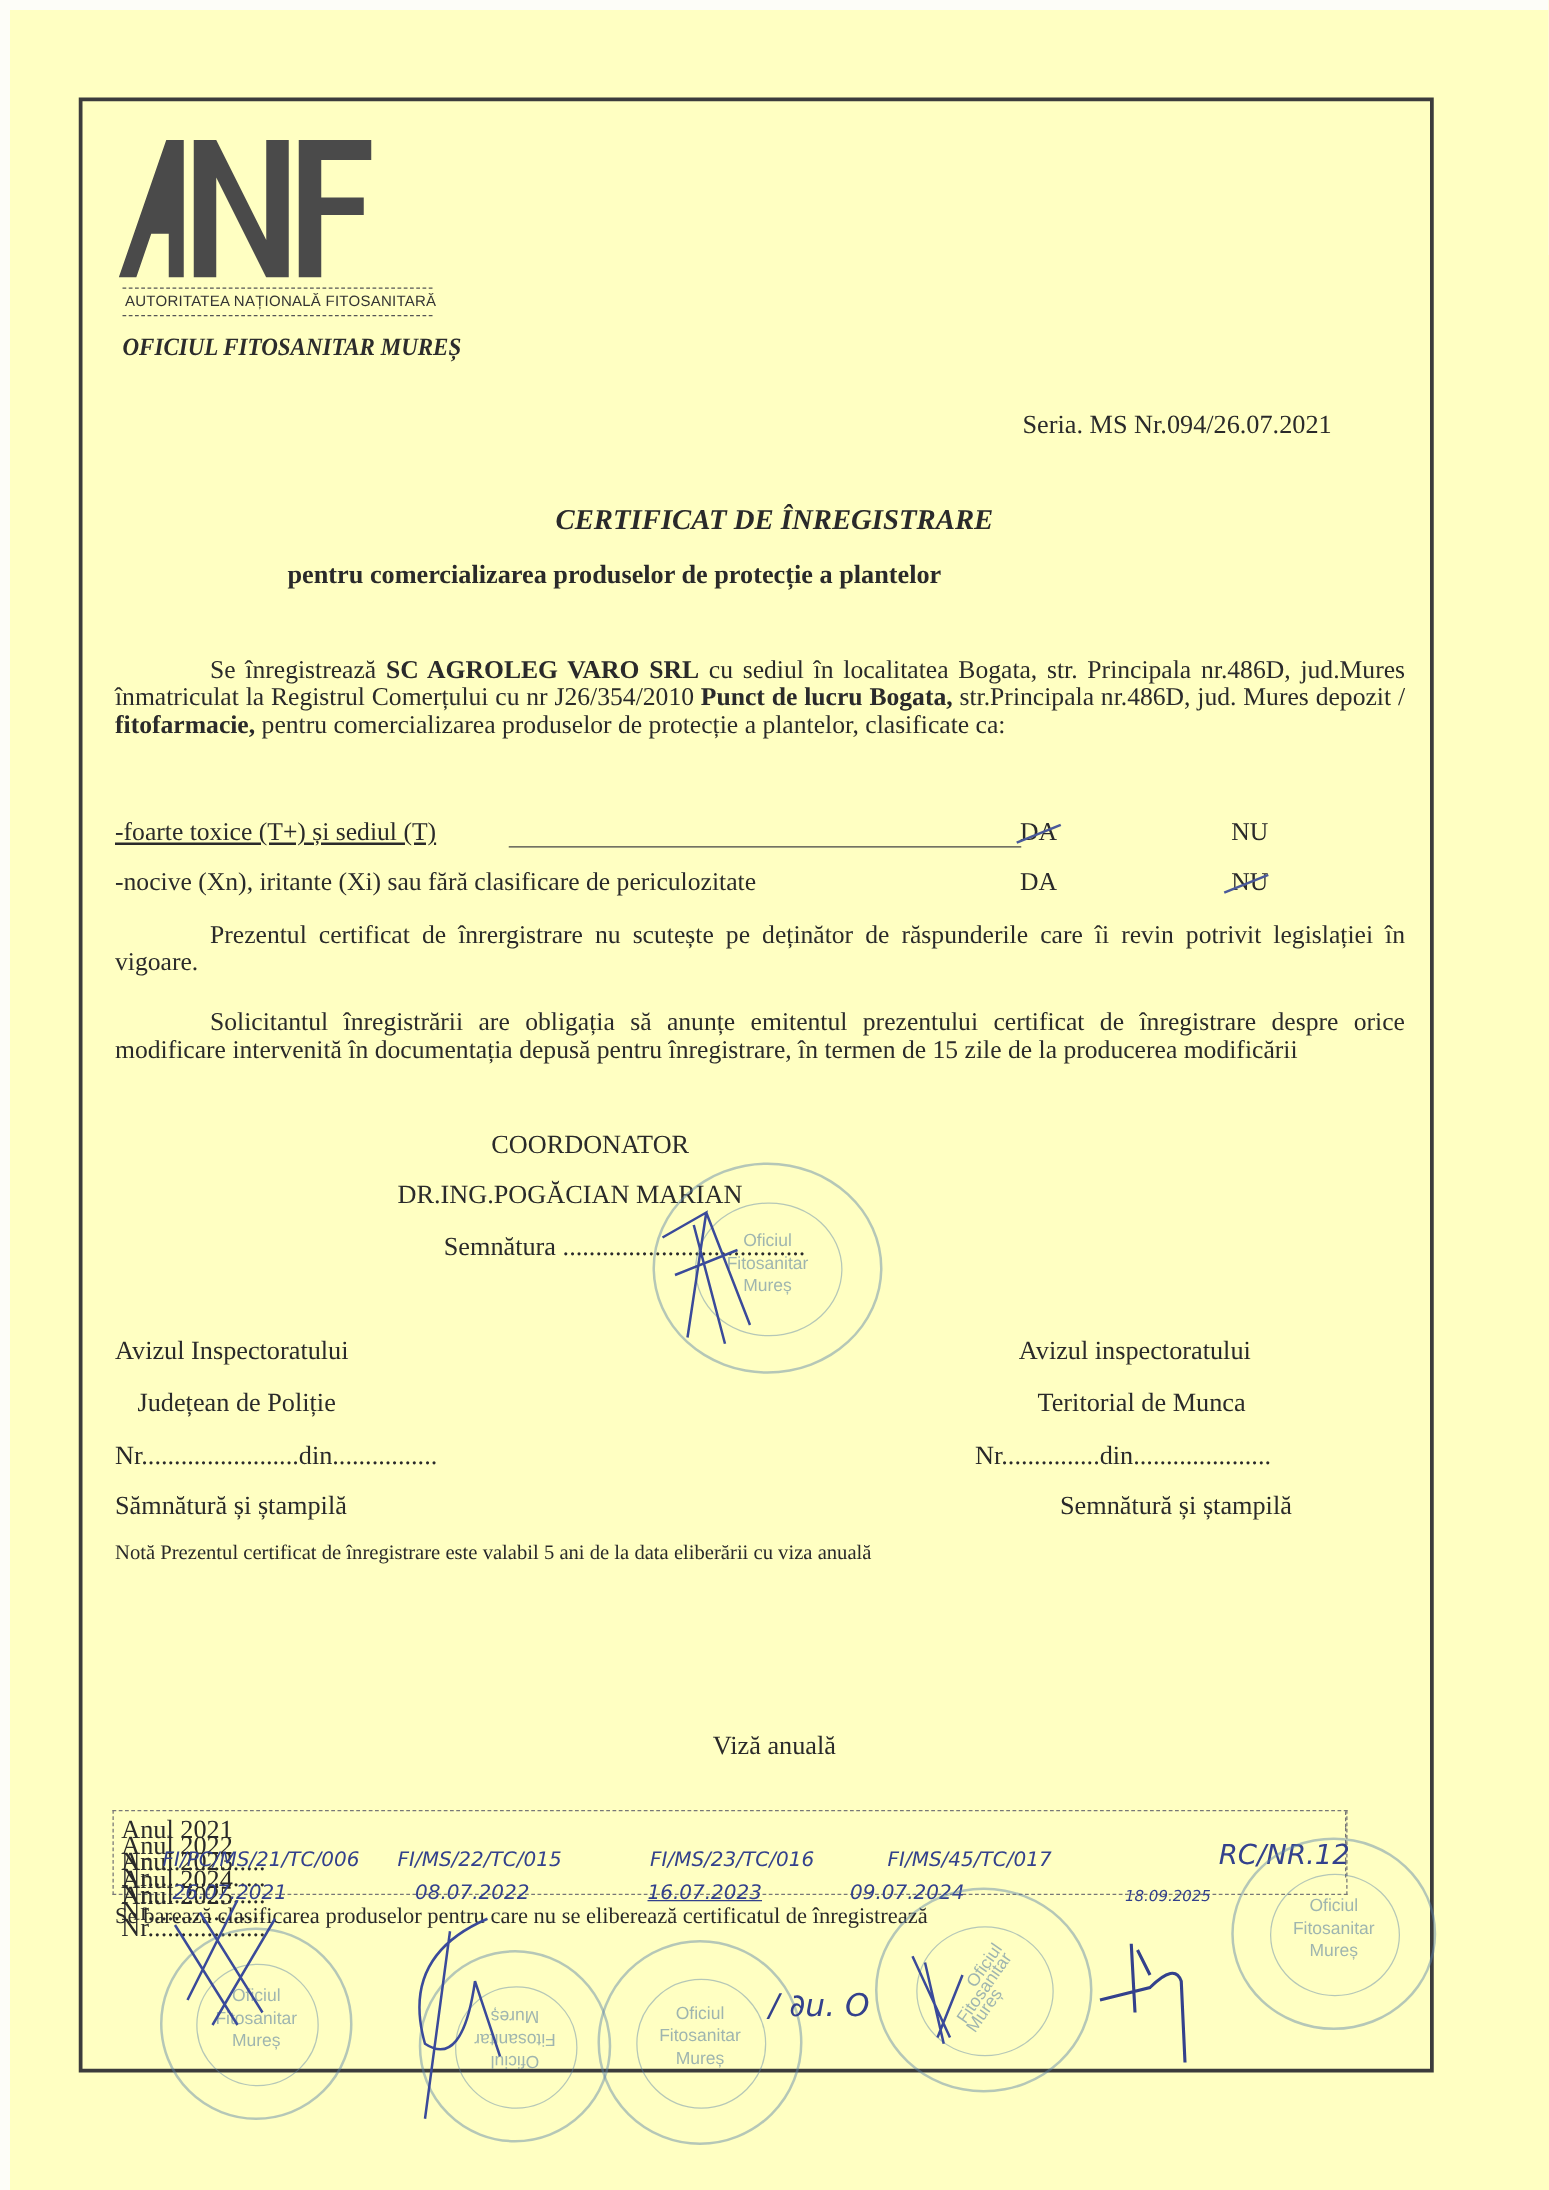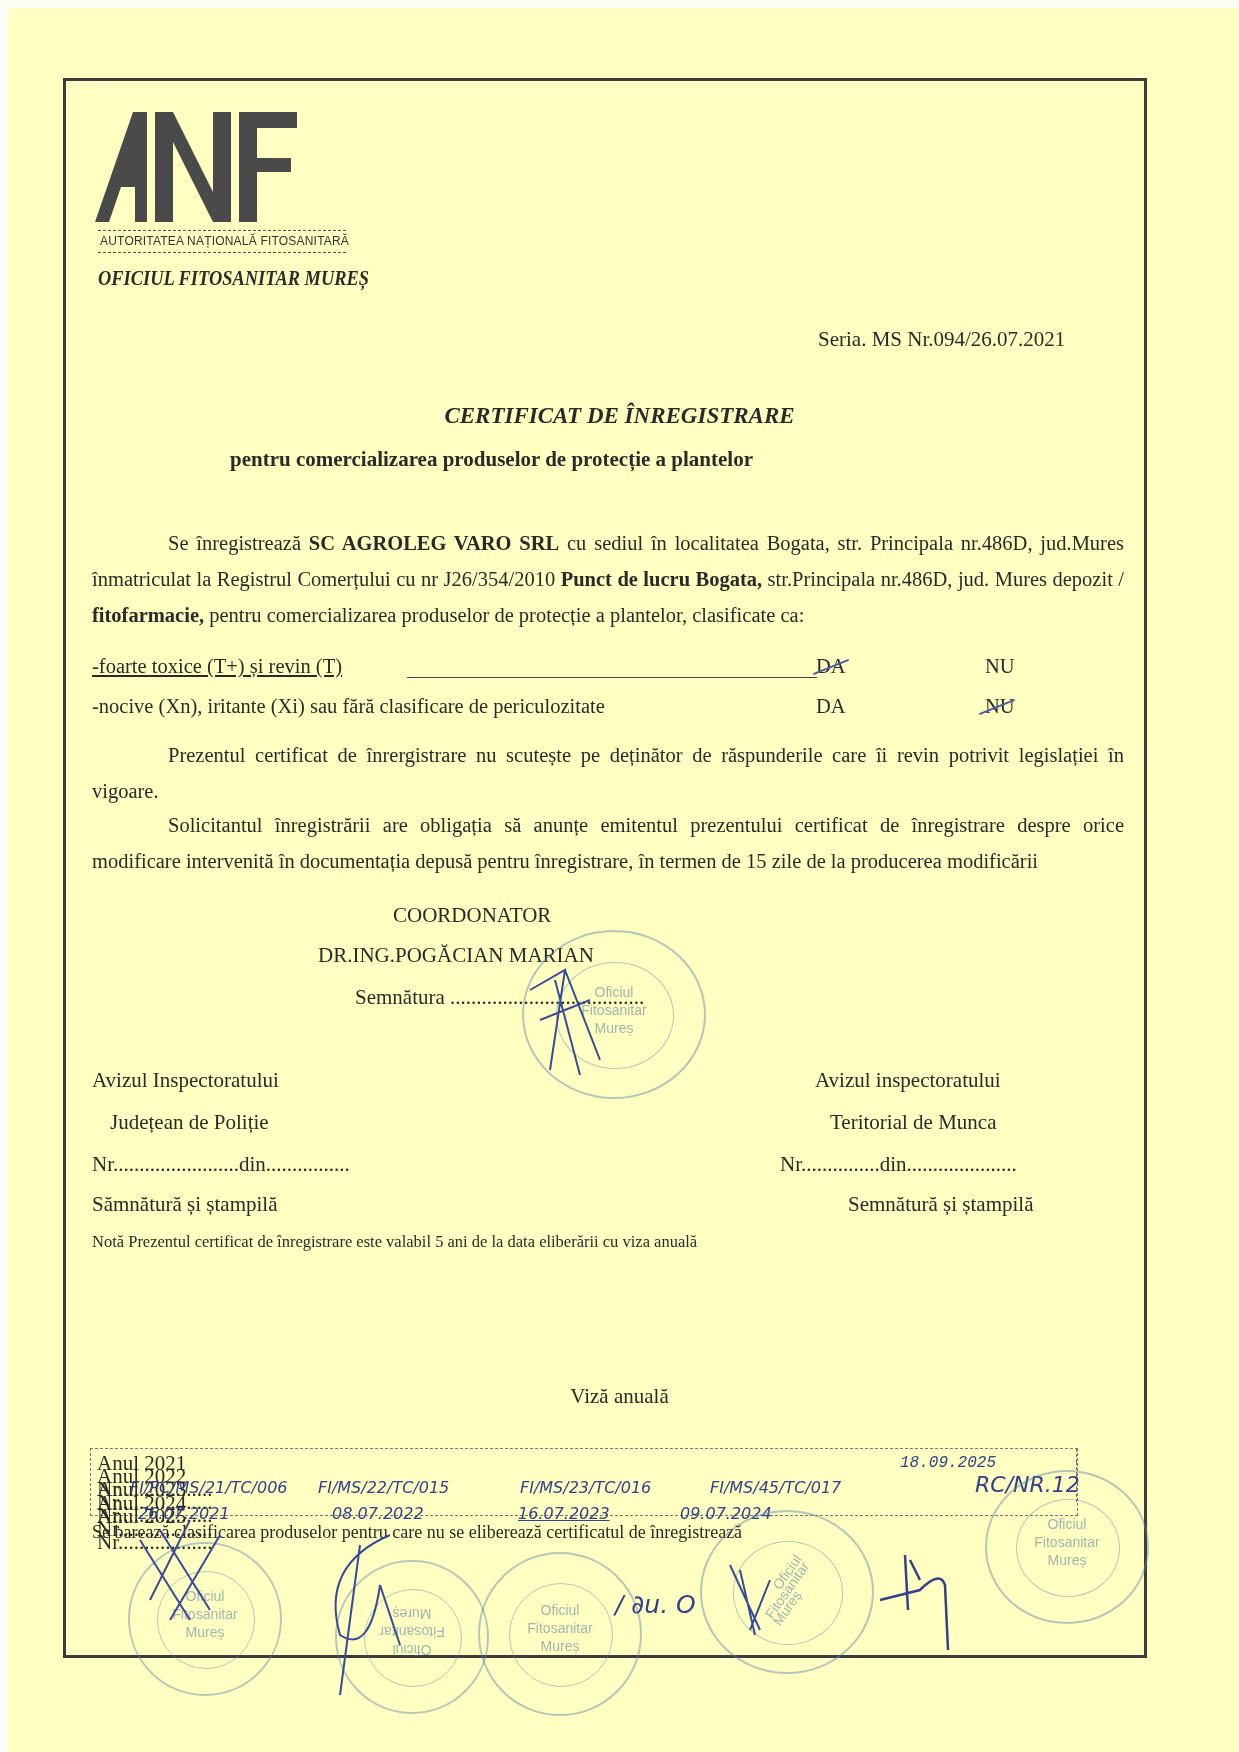--- a/index.html
+++ b/index.html
@@ -17,21 +17,21 @@
     border:3px solid #3c3c3c; box-sizing:border-box;
   }
   .abs { position:absolute; white-space:nowrap; }
   .logo { position:absolute; left:95px; top:112px; width:250px; height:110px; }
   .logo-line { position:absolute; left:98px; width:248px; border-top:1px dashed #555; }
   .anf-sub { left:100px; top:234px; font-family:"Liberation Sans", sans-serif; font-size:12px; letter-spacing:0.2px; color:#333; }
   .office { left:98px; top:267px; font-size:20px; font-style:italic; font-weight:bold; color:#2c2c2c; transform:scaleX(0.92); transform-origin:left; }
   .seria { left:818px; top:327px; font-size:21px; }
   .title { left:0; width:1239px; text-align:center; top:403px; font-size:23px; font-style:italic; font-weight:bold; }
   .subtitle { left:0; width:983px; text-align:center; top:447px; font-size:21px; font-weight:bold; }
-  .para { position:absolute; left:92px; width:1032px; font-size:20.5px; line-height:36px; text-align:justify; }
+  .para { position:absolute; left:92px; width:1032px; font-size:20.5px; line-height:22px; text-align:justify; }
   .para .indent { display:inline-block; width:76px; }
   .row { position:absolute; left:92px; font-size:20.5px; }
   .u { text-decoration:underline; }
   .fill { position:absolute; border-bottom:1.5px solid #444; }
   .opt { position:absolute; font-size:20.5px; }
   .strike { position:absolute; width:38px; height:2px; background:#4a5a9a; transform:rotate(-22deg); }
   .sig-block { position:absolute; font-size:21px; }
   .note { left:92px; top:1232px; font-size:16.5px; }
   .viza { left:0; width:1239px; text-align:center; top:1384px; font-size:21px; }
   .viza-table { position:absolute; left:90px; top:1448px; width:986px; height:66px; border:1px dashed #777; display:flex;flex-direction:column; }
@@ -64,21 +64,21 @@
 
 <div class="abs seria">Seria. MS Nr.094/26.07.2021</div>
 
 <div class="abs title">CERTIFICAT DE ÎNREGISTRARE</div>
 <div class="abs subtitle">pentru comercializarea produselor de protecție a plantelor</div>
 
 <div class="para" style="top:525px">
   <span class="indent"></span><span>Se înregistrează </span><b>SC AGROLEG VARO SRL</b><span> cu  sediul în localitatea Bogata, str. Principala nr.486D,  jud.Mures înmatriculat la Registrul Comerțului cu nr J26/354/2010  </span><b>Punct de lucru Bogata,</b><span> str.Principala nr.486D, jud. Mures depozit / </span><b>fitofarmacie,</b><span> pentru comercializarea produselor de protecție a plantelor, clasificate ca:</span>
 </div>
 
-<div class="row u" style="top:655px">-foarte toxice (T+) și revin (T)</div>
+<div class="row u" style="top:655px">-foarte toxice (T+) și sediul (T)</div>
 <div class="fill" style="left:407px; top:677px; width:410px;"></div>
 <div class="opt" style="left:816px; top:655px;">DA</div>
 <div class="strike" style="left:812px; top:666px;"></div>
 <div class="opt" style="left:985px; top:655px;">NU</div>
 
 <div class="row" style="top:695px">-nocive (Xn), iritante (Xi) sau fără clasificare de periculozitate</div>
 <div class="opt" style="left:816px; top:695px;">DA</div>
 <div class="opt" style="left:985px; top:695px;">NU</div>
 <div class="strike" style="left:978px; top:706px;"></div>
 
@@ -137,21 +137,21 @@
 
 <div class="hand" style="left:130px; top:1478px;">FI/PC/MS/21/TC/006</div>
 <div class="hand" style="left:138px; top:1504px;">26.07.2021</div>
 <div class="hand" style="left:318px; top:1478px;">FI/MS/22/TC/015</div>
 <div class="hand" style="left:332px; top:1504px;">08.07.2022</div>
 <div class="hand" style="left:520px; top:1478px;">FI/MS/23/TC/016</div>
 <div class="hand" style="left:518px; top:1504px;text-decoration:underline;">16.07.2023</div>
 <div class="hand" style="left:710px; top:1478px;">FI/MS/45/TC/017</div>
 <div class="hand" style="left:680px; top:1504px;">09.07.2024</div>
 <div class="hand" style="left:939px; top:1472px; font-size:22px; font-weight:normal;margin-left:36px;">RC/NR.12</div>
-<div class="hand" style="left:900px; top:1454px; font-size:16px;font-family:Liberation Mono, monospace;">18.09.2025</div>
+<div class="hand" style="left:900px; top:1510px; font-size:12px;">18.09.2025</div>
 
 <div class="abs bareaza">Se barează clasificarea produselor pentru care nu se eliberează certificatul de înregistrează</div>
 
 <div class="stamp" style="left:128px; top:1542px; width:150px; height:150px;">
   <div class="inner"></div>
   <div class="txt" style="top:44px">Oficiul</div>
   <div class="txt" style="top:62px">Fitosanitar</div>
   <div class="txt" style="top:80px">Mureș</div>
 </div>
 <div class="stamp" style="left:335px; top:1560px; width:150px; height:150px;">

